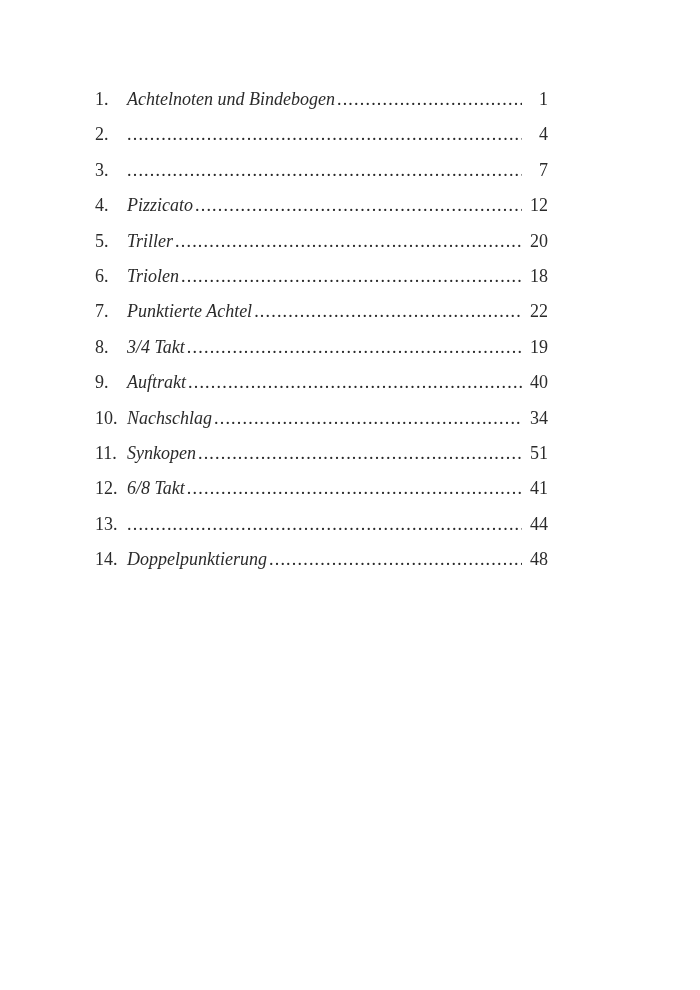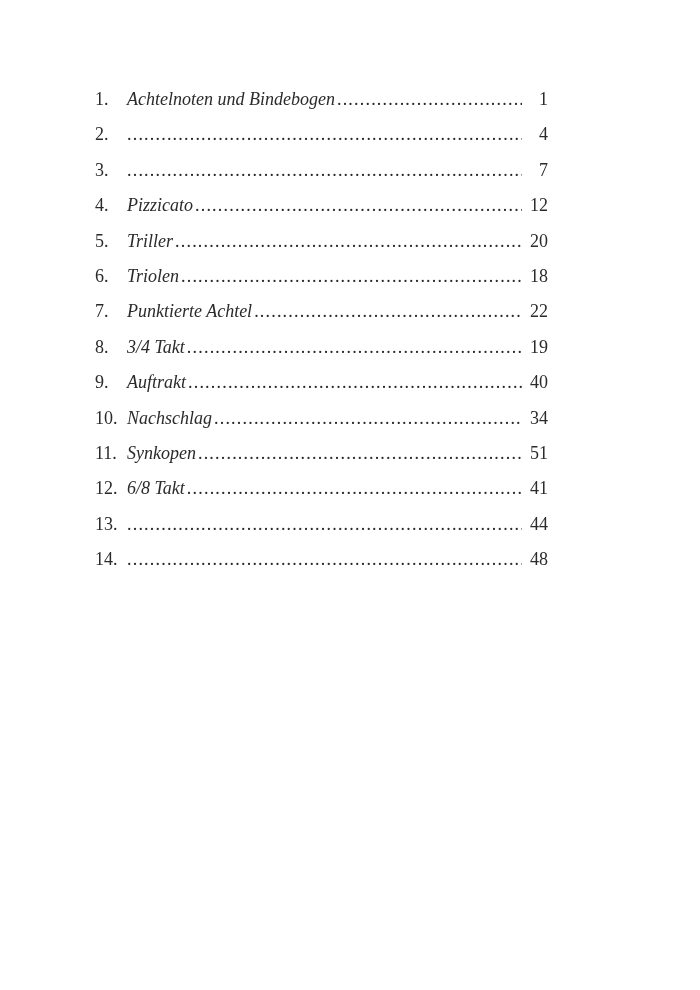--- a/index.html
+++ b/index.html
@@ -152,17 +152,18 @@
   </li>
 
   <li class="toc-row">
     <span class="toc-num">13.</span>
     <span class="toc-dots"></span>
     <span class="toc-page">44</span>
   </li>
 
   <li class="toc-row">
     <span class="toc-num">14.</span>
+    <span class="toc-label">Doppelpunktierung</span>
     <span class="toc-dots"></span>
     <span class="toc-page">48</span>
   </li>
 </ol>
 </main>
 
 </body></html>

